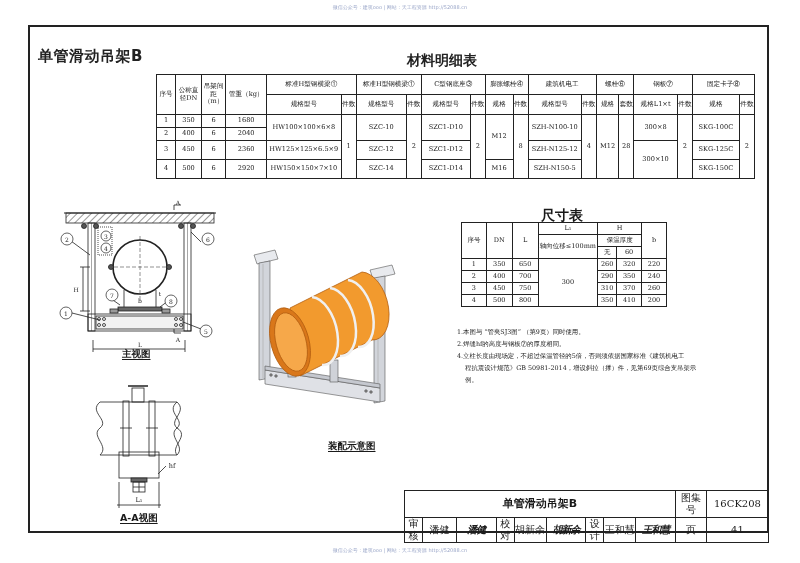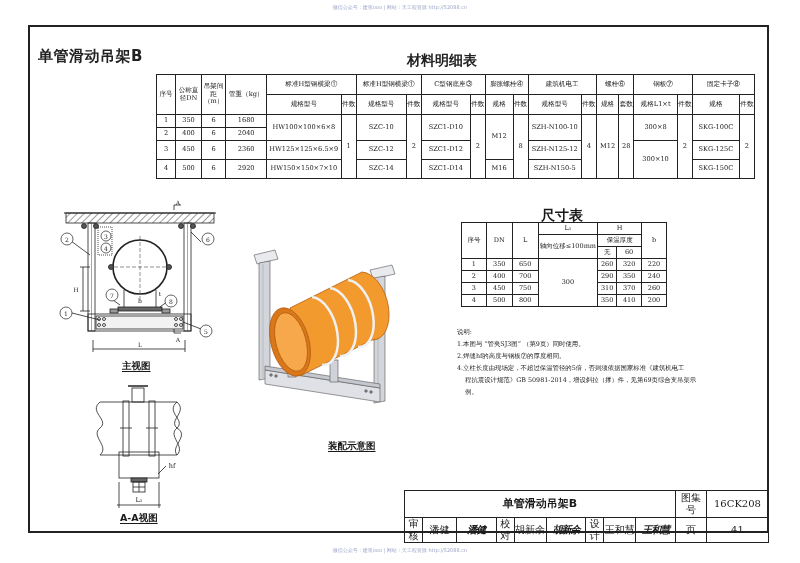--- a/index.html
+++ b/index.html
@@ -211,21 +211,20 @@
     <td>500</td>
     <td>800</td>
     <td>350</td>
     <td>410</td>
     <td>200</td>
   </tr>
 </tbody>
   </table>
 
 <div class="notes">
-  <div>说明:</div>
   <div>1.本图与 “管夹SJ3图” （第9页）同时使用。</div>
   <div>2.焊缝hf的高度与钢板⑦的厚度相同。</div>
   <div>4.立柱长度由现场定，不超过保温管径的5倍，否则须依据国家标准《建筑机电工</div>
   <div class="indent">程抗震设计规范》GB 50981-2014，增设斜拉（撑）件，见第69页综合支吊架示</div>
   <div class="indent">例。</div>
 </div>
 
 <svg style="left:0;top:0;" width="800" height="563" viewBox="0 0 800 563">
   <defs>
     <pattern id="hatch" width="5" height="5" patternUnits="userSpaceOnUse" patternTransform="rotate(45)">
@@ -309,21 +308,21 @@
       <text x="171" y="303.5">8</text>
     <text x="178" y="205">A</text>
     <text x="178" y="342">A</text>
     <text x="140" y="347">L</text>
     <text x="76" y="292">H</text>
     <text x="140" y="303">b</text>
     <text x="160" y="296">t</text>
   </g>
 </svg>
 
-<div class="view-label" style="left:122px;top:360px;">主视图</div>
+<div class="view-label" style="left:122px;top:348px;">主视图</div>
 
 <svg style="left:0;top:0;" width="800" height="563" viewBox="0 0 800 563">
   <g stroke="#222" fill="none" stroke-width="0.8">
     <line x1="128" y1="386" x2="148" y2="386" stroke-width="1.5"></line>
     <rect x="132" y="388" width="12" height="14"></rect>
     <path d="M 100 402 L 177 402"></path>
     <path d="M 100 455 L 177 455"></path>
     <path d="M 100 402 C 88 412, 110 420, 100 428 C 90 436, 110 446, 100 455"></path>
     <path d="M 177 402 C 165 412, 186 420, 177 428 C 167 436, 186 446, 177 455"></path>
     <path d="M 177 402 C 188 412, 168 420, 177 428 C 190 436, 170 446, 177 455"></path>

